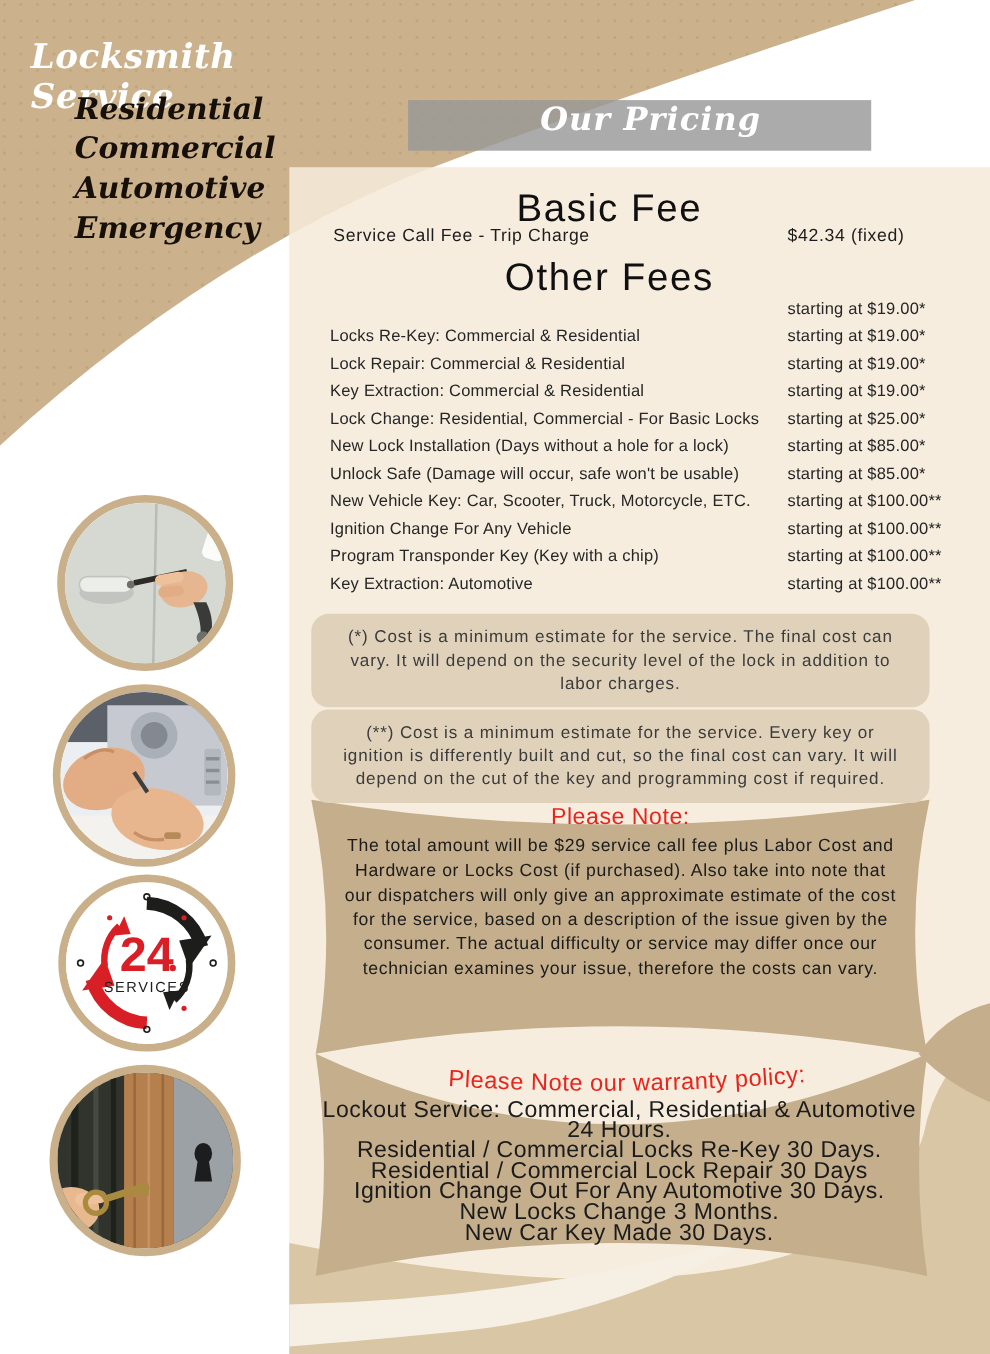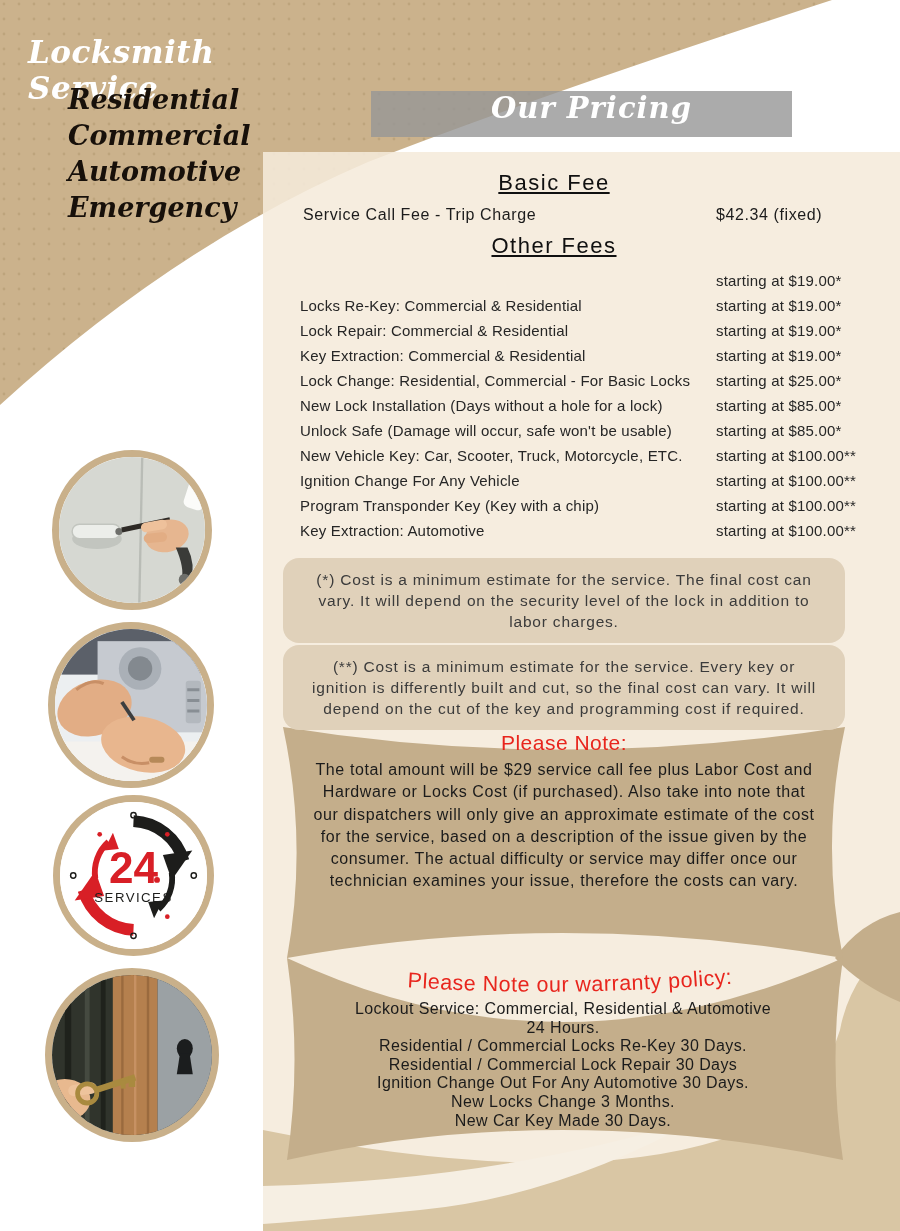--- a/index.html
+++ b/index.html
@@ -20,21 +20,21 @@
   #service-list{left:68px;top:84px;width:260px;}
   .service-line{height:36px;color:#17100a;font:italic bold 27px "DejaVu Serif", serif;}
 
   
   #banner{left:371px;top:91px;width:401px;height:46px;background:rgba(150,150,150,0.8);padding-left:20px;}
   #banner .t{display:block;text-align:center;line-height:46px;color:#ffffff;
       font:italic bold 29px "DejaVu Serif", serif;letter-spacing:1px;}
 
   
   .h-center{left:263px;width:582px;text-align:center;color:#101010;
-      font-size:22px;font-weight:500;letter-spacing:1.5px;text-decoration:underline;}
+      font-size:35px;font-weight:500;letter-spacing:1.5px;}
   #basic-heading{top:170px;}
   #other-heading{top:233px;}
   #basic-row{left:303px;top:206px;width:535px;font-size:16px;color:#1c1c1c;letter-spacing:.6px;}
   #basic-row .price{position:absolute;left:413px;top:0;}
   #fee-list{left:300px;top:272px;width:545px;}
   .fee-row{position:relative;height:25px;font-size:15px;color:#262626;letter-spacing:.2px;}
   .fee-row .fee-price{position:absolute;left:416px;top:0;white-space:nowrap;}
 
   
   .note-box{left:283px;width:562px;background:#e0d1ba;border-radius:16px;
@@ -44,21 +44,21 @@
   #note2{top:645px;}
 
   
   #pn-heading{left:283px;top:731px;width:562px;text-align:center;
       font-size:21px;letter-spacing:.5px;color:#e8251d;}
   #pn-body{left:313px;top:759px;width:502px;text-align:center;
       font-size:16px;line-height:22.3px;letter-spacing:.6px;color:#1b1b1b;}
 
   
   #warranty-list{left:293px;top:1000px;width:540px;text-align:center;
-      font-size:16px;line-height:18.6px;letter-spacing:.4px;color:#1b1b1b;}
+      font-size:21px;line-height:18.6px;letter-spacing:.4px;color:#1b1b1b;}
 
   
   .photo-circle{left:52px;width:146px;height:146px;border:7px solid #c9b08a;border-radius:50%;
       overflow:hidden;background:#fff;}
   #circle-car{top:450px;}
   #circle-safe{left:48px;top:622px;width:152px;height:152px;}
   #circle-24{left:53px;top:795px;width:147px;height:147px;}
   #circle-door{left:45px;top:968px;width:160px;height:160px;}
   .photo-circle svg{width:100%;height:100%;}
 </style>

